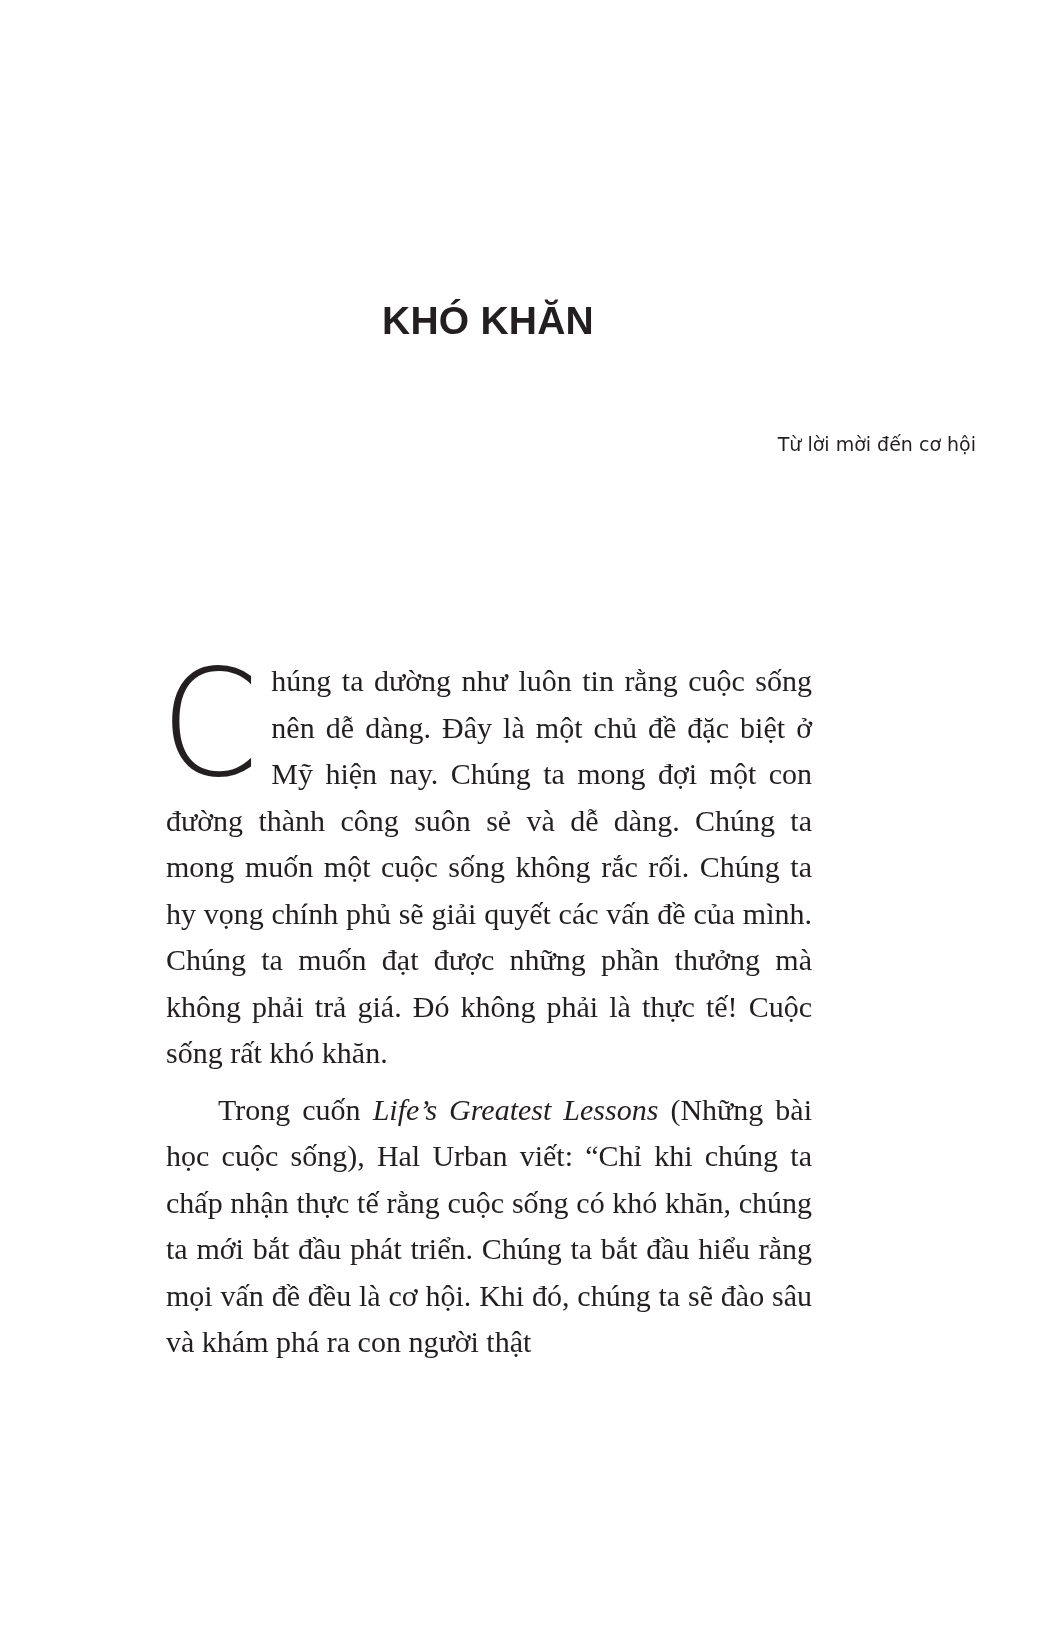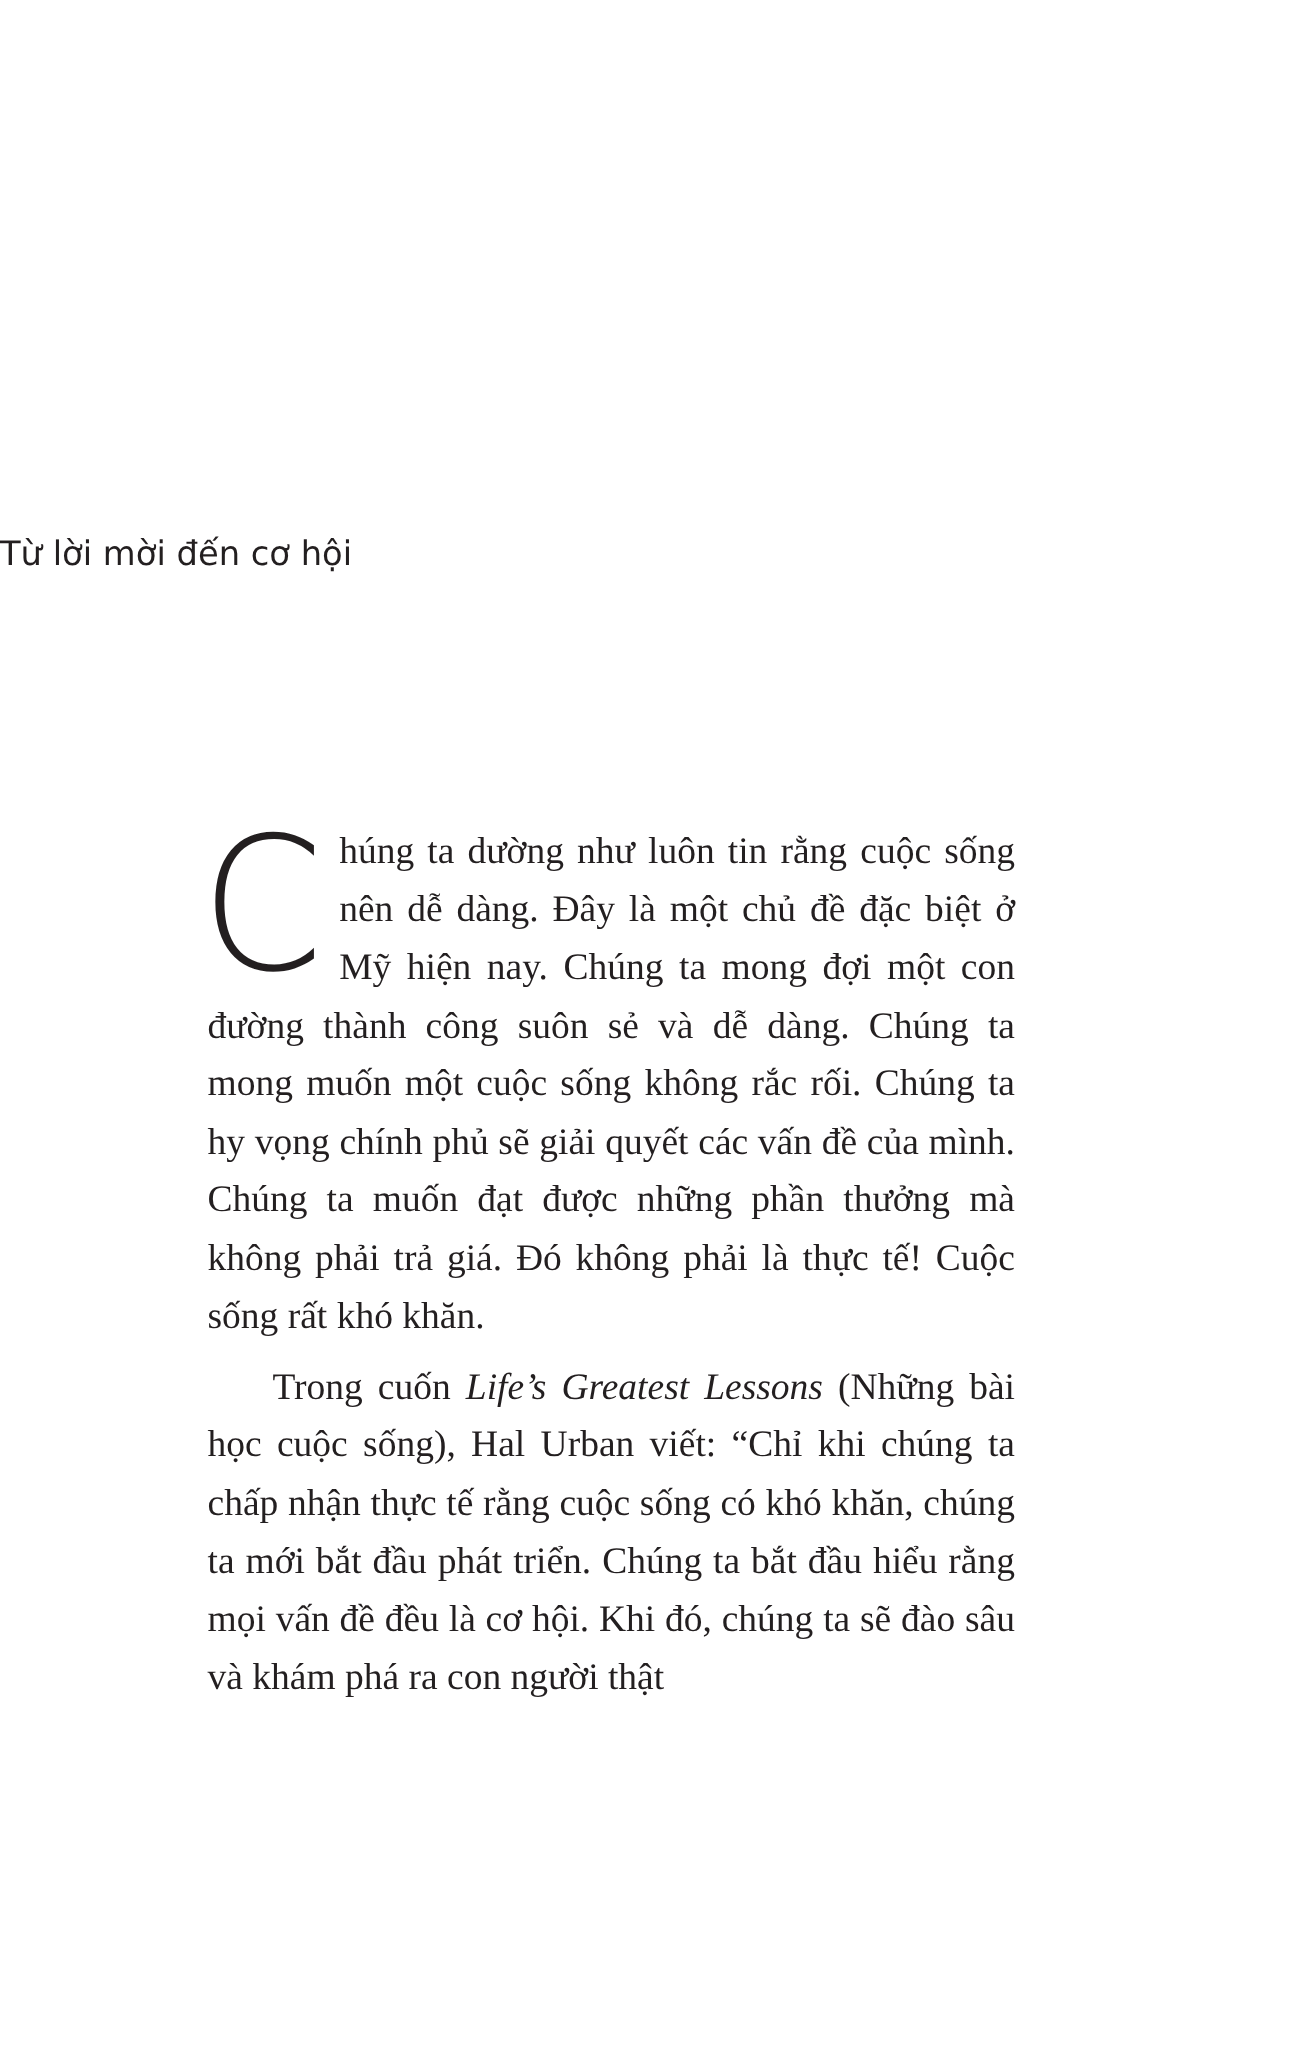--- a/index.html
+++ b/index.html
@@ -5,42 +5,43 @@
     html, body { margin: 0; padding: 0; background: #ffffff; }
     body { width: 1040px; height: 1646px; position: relative; overflow: hidden; color: #231f20; }
     .title {
       position: absolute; left: 0; width: 976px; top: 292px;
       text-align: center; font-family: "Liberation Sans", sans-serif;
       font-weight: bold; font-size: 39px; line-height: 58px; color: #231f20;
       letter-spacing: 0.2px;
     }
     .subtitle {
       position: absolute; left: 0; width: 976px; top: 424px;
-      text-align: left; font-family: "DejaVu Sans", sans-serif;
-      font-weight: normal; font-size: 27px; line-height: 40px; color: #231f20;
+      text-align: right; font-family: "DejaVu Sans", sans-serif;
+      font-weight: normal; font-size: 19px; line-height: 40px; color: #231f20;
     }
     .body {
       position: absolute; left: 166px; width: 646px; top: 658px;
       font-family: "Liberation Serif", serif; font-size: 30px; line-height: 46.5px;
       color: #231f20; text-align: justify;
     }
     .para { margin: 0; }
     .para + .para { margin-top: 10px; text-indent: 52px; }
     .dropcap {
       float: left; font-family: "DejaVu Sans", sans-serif; font-weight: 300;
       font-size: 148px; line-height: 124px; height: 128px;
       margin: 4px 10px 0 -8px; color: #231f20;
       transform: scaleX(0.95);
     }
     .italic { font-style: italic; }
   </style>
 </head>
 <body>
 
 <div class="title">
+  <div>KHÓ KHĂN</div>
 </div>
 
 <div class="subtitle">Từ lời mời đến cơ hội</div>
 
 <div class="body">
   <p class="para">
     <span class="dropcap">C</span><span>húng ta dường như luôn tin rằng cuộc sống nên dễ dàng. Đây là một chủ đề đặc biệt ở Mỹ hiện nay. Chúng ta mong đợi một con đường thành công suôn sẻ và dễ dàng. Chúng ta mong muốn một cuộc sống không rắc rối. Chúng ta hy vọng chính phủ sẽ giải quyết các vấn đề của mình. Chúng ta muốn đạt được những phần thưởng mà không phải trả giá. Đó không phải là thực tế! Cuộc sống rất khó khăn.</span>
   </p>
   <p class="para"><span>Trong cuốn </span><span class="italic">Life’s Greatest Lessons</span><span> (Những bài học cuộc sống), Hal Urban viết: “Chỉ khi chúng ta chấp nhận thực tế rằng cuộc sống có khó khăn, chúng ta mới bắt đầu phát triển. Chúng ta bắt đầu hiểu rằng mọi vấn đề đều là cơ hội. Khi đó, chúng ta sẽ đào sâu và khám phá ra con người thật</span></p>
 </div>

